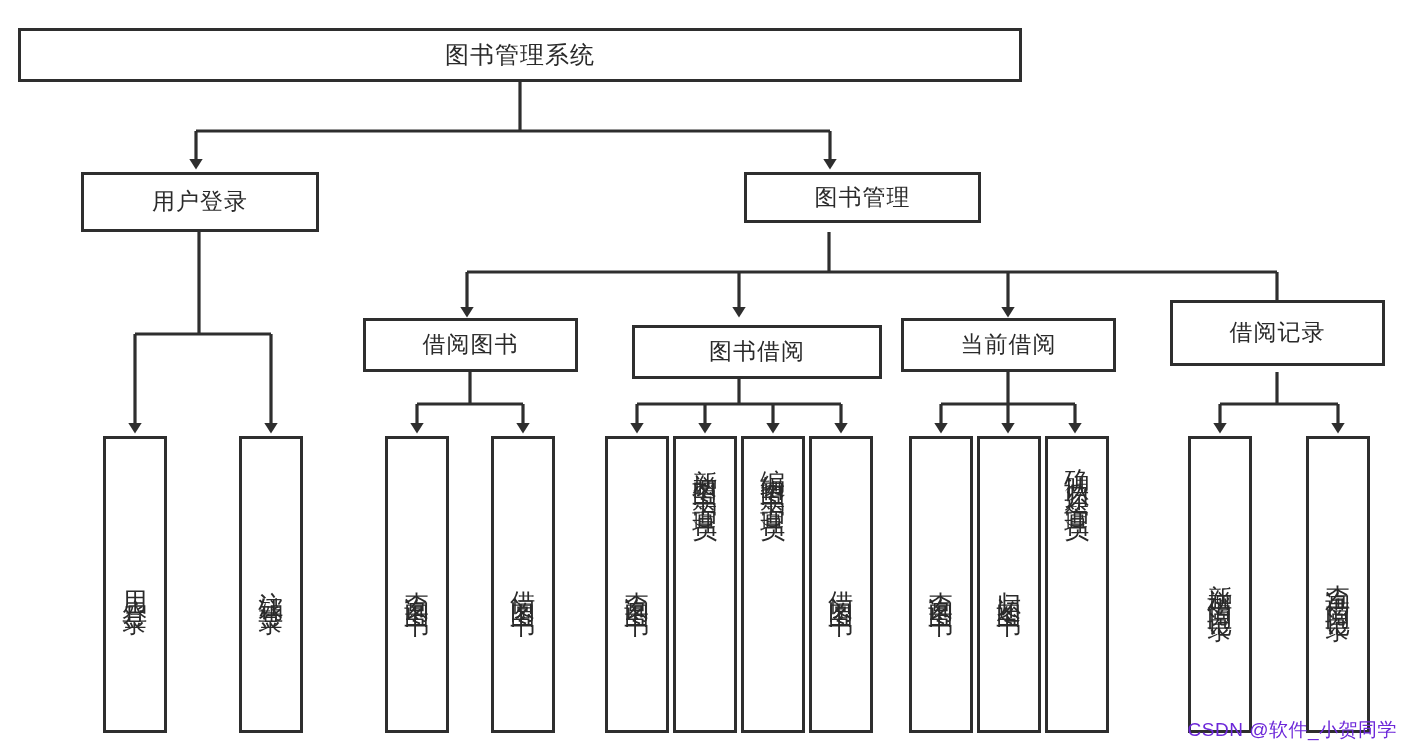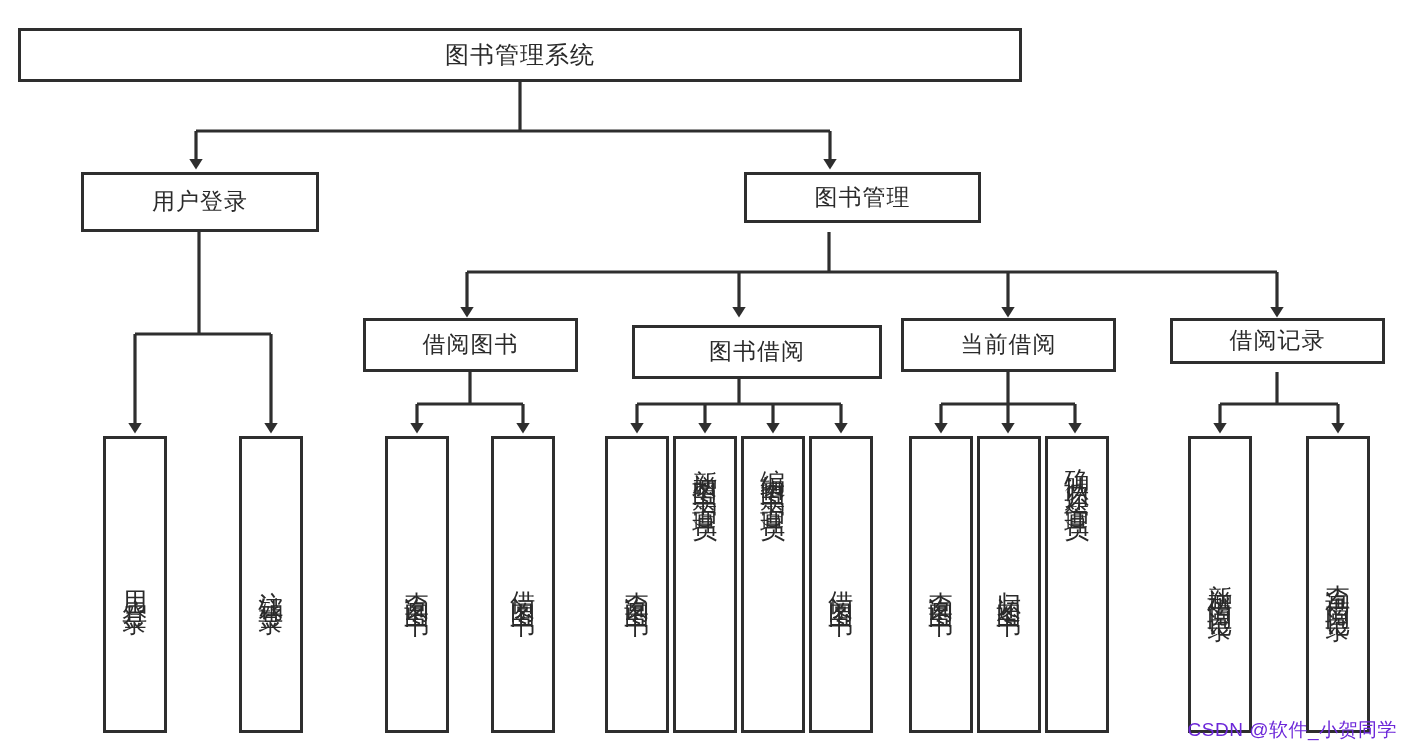--- a/index.html
+++ b/index.html
@@ -126,21 +126,21 @@
 
   <div class="node h" style="left:363px;top:318px;width:215px;height:54px;">
     <span class="lbl">借阅图书</span>
   </div>
   <div class="node h" style="left:632px;top:325px;width:250px;height:54px;">
     <span class="lbl">图书借阅</span>
   </div>
   <div class="node h" style="left:901px;top:318px;width:215px;height:54px;">
     <span class="lbl">当前借阅</span>
   </div>
-  <div class="node h" style="left:1170px;top:318px;width:215px;height:46px;">
+  <div class="node h" style="left:1170px;top:300px;width:215px;height:66px;">
     <span class="lbl">借阅记录</span>
   </div>
 
   <div class="node v short" style="left:103px;top:436px;width:64px;height:297px;">
     <span class="lbl">用户登录</span>
   </div>
   <div class="node v short" style="left:239px;top:436px;width:64px;height:297px;">
     <span class="lbl">注销登录</span>
   </div>
 

